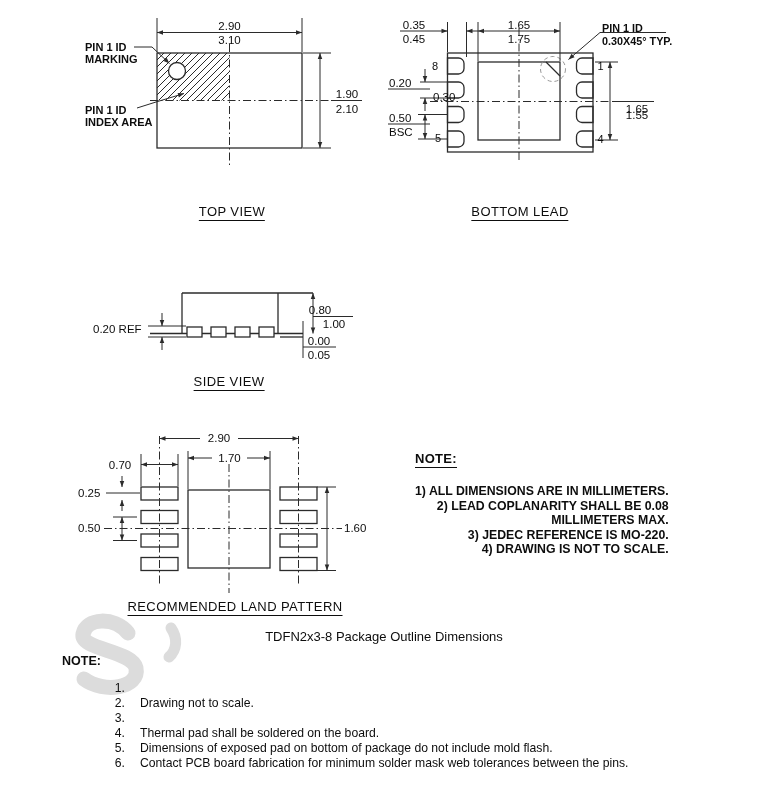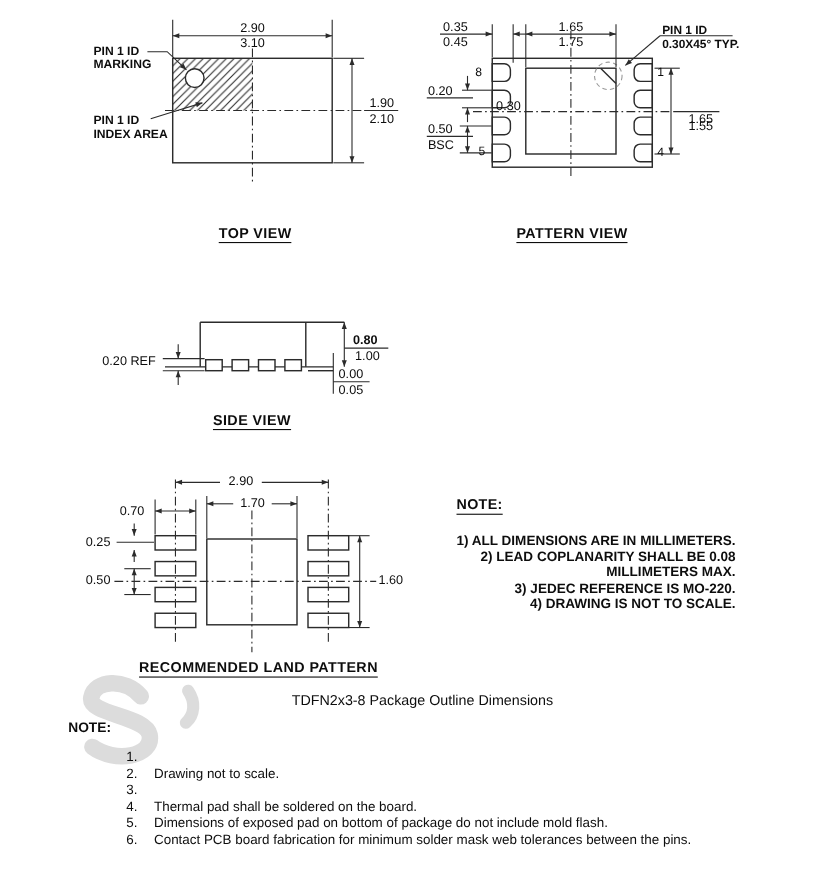--- a/index.html
+++ b/index.html
@@ -2,21 +2,21 @@
 <html><head>
 <meta charset="utf-8">
 <style>
   html,body{margin:0;padding:0;background:#fff;}
   .page{position:relative;width:732px;height:806px;background:#ffffff;overflow:hidden;
         font-family:"Liberation Sans", sans-serif;color:#0d0d0d;}
   svg{position:absolute;left:0;top:0;}
   .lbl{position:absolute;font-size:11.5px;line-height:12px;white-space:nowrap;color:#0d0d0d;}
   .ctr{width:44px;text-align:center;margin-left:-22px;}
   .bld{font-weight:bold;font-size:11px;line-height:12px;}
-  .title{position:absolute;transform:translateX(-50%);font-weight:bold;font-size:13px;
+  .title{position:absolute;transform:translateX(-50%);font-weight:normal;font-size:13px;
          letter-spacing:.4px;border-bottom:1.7px solid #0d0d0d;padding-bottom:1px;white-space:nowrap;}
   .pin-num{position:absolute;font-size:11px;line-height:12px;}
   .notebox-title{position:absolute;font-weight:bold;font-size:13px;border-bottom:1.7px solid #0d0d0d;
          padding-bottom:1px;letter-spacing:.3px;}
   .note-line{font-weight:bold;font-size:12.3px;line-height:14.6px;white-space:nowrap;text-align:right;}
   .caption{position:absolute;transform:translateX(-50%);font-size:13px;white-space:nowrap;}
   .foot-title{position:absolute;font-weight:bold;font-size:12.5px;}
   .foot-num{position:absolute;width:22px;text-align:right;font-size:12.2px;line-height:13px;}
   .foot-text{position:absolute;font-size:12.2px;line-height:13px;white-space:nowrap;}
 </style>
@@ -189,32 +189,32 @@
   <div class="lbl bld" style="left:85px;top:116px;">INDEX AREA</div>
   <div class="title" style="left:232px;top:204px;">TOP VIEW</div>
 
   <div class="lbl ctr" style="left:414px;top:18.5px;">0.35</div>
   <div class="lbl ctr" style="left:414px;top:32.5px;">0.45</div>
   <div class="lbl ctr" style="left:519px;top:18.5px;">1.65</div>
   <div class="lbl ctr" style="left:519px;top:32.5px;">1.75</div>
   <div class="lbl bld" style="left:602px;top:21.5px;font-size:10.8px;">PIN 1 ID</div>
   <div class="lbl bld" style="left:602px;top:35px;font-size:10.8px;">0.30X45° TYP.</div>
   <div class="lbl" style="left:389px;top:76.5px;">0.20</div>
-  <div class="lbl" style="left:407px;top:91px;padding-left:44px;">0.30</div>
+  <div class="lbl" style="left:389px;top:91px;padding-left:44px;">0.30</div>
   <div class="lbl" style="left:389px;top:111.5px;">0.50</div>
   <div class="lbl" style="left:389px;top:126px;">BSC</div>
   <div class="lbl ctr" style="left:637px;top:88.5px;margin-top:20px;">1.55</div>
   <div class="lbl ctr" style="left:637px;top:103px;">1.65</div>
   <div class="pin-num" style="left:432px;top:59.5px;">8</div>
   <div class="pin-num" style="left:435px;top:131.5px;">5</div>
   <div class="pin-num" style="left:597.5px;top:59.5px;">1</div>
   <div class="pin-num" style="left:597.5px;top:133px;">4</div>
-  <div class="title" style="left:520px;top:204px;">PATTERN VIEW</div>
-
-  <div class="lbl ctr" style="left:332px;top:303.5px;font-weight:bold;">0.80</div>
+  <div class="title" style="left:520px;top:204px;">BOTTOM LEAD</div>
+
+  <div class="lbl ctr" style="left:320px;top:303.5px;">0.80</div>
   <div class="lbl ctr" style="left:334px;top:318px;">1.00</div>
   <div class="lbl ctr" style="left:319px;top:334.5px;">0.00</div>
   <div class="lbl ctr" style="left:319px;top:348.5px;">0.05</div>
   <div class="lbl" style="left:93px;top:322.5px;">0.20 REF</div>
   <div class="title" style="left:229px;top:374px;">SIDE VIEW</div>
 
   <div class="lbl ctr" style="left:219px;top:432px;">2.90</div>
   <div class="lbl ctr" style="left:229.5px;top:451.5px;">1.70</div>
   <div class="lbl ctr" style="left:120px;top:458.5px;">0.70</div>
   <div class="lbl" style="left:78px;top:486.5px;">0.25</div>

